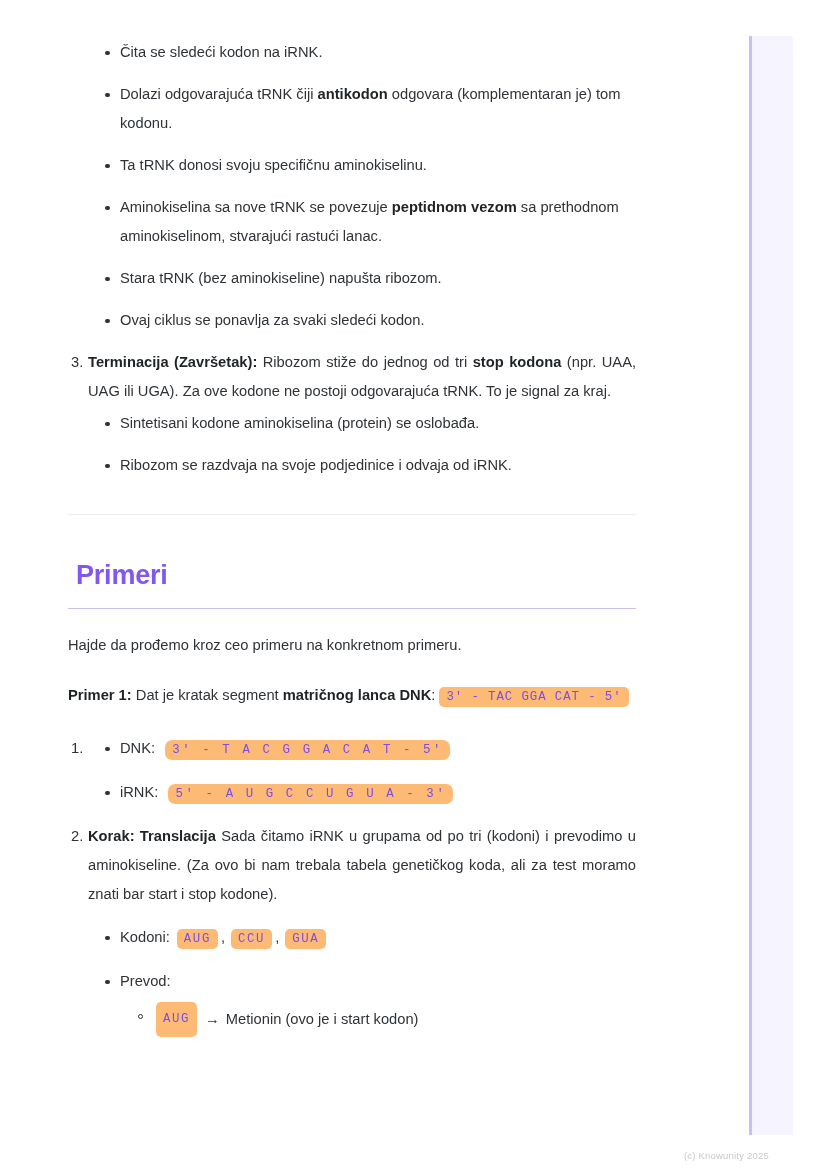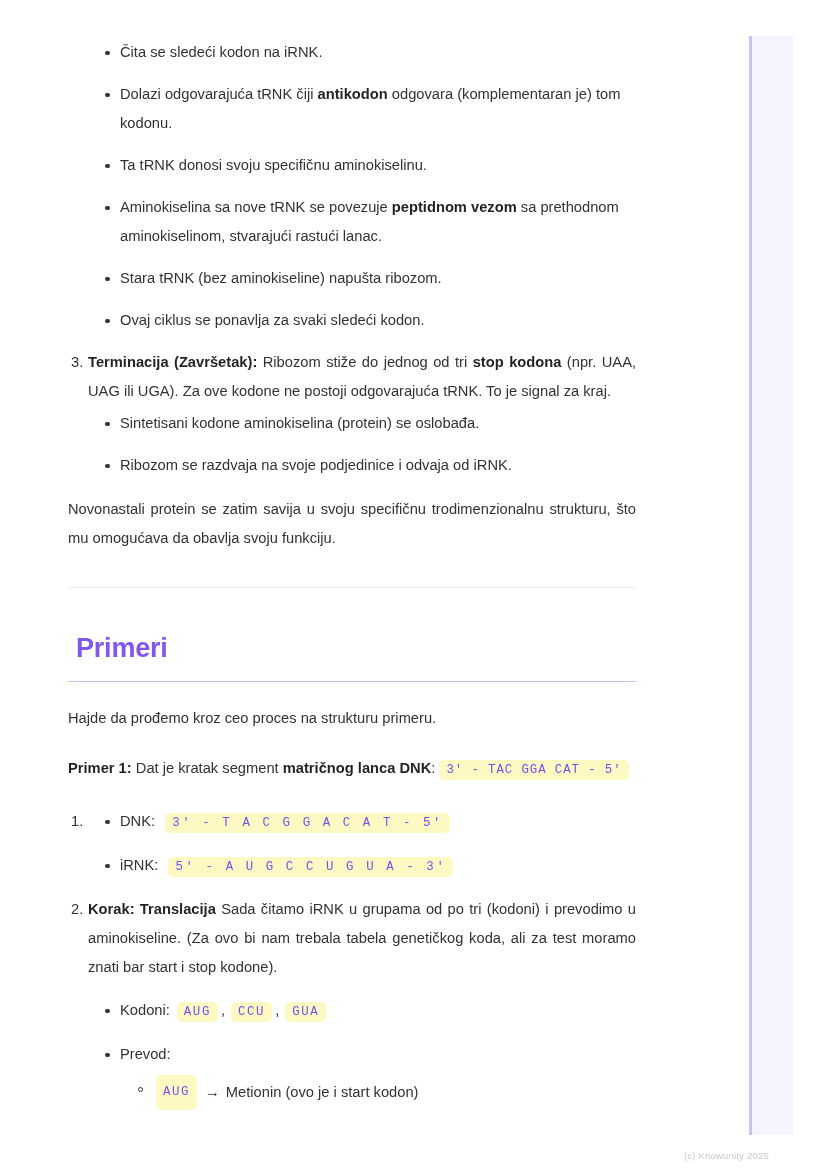--- a/index.html
+++ b/index.html
@@ -180,32 +180,32 @@
   .title-rule {
     border: none;
     border-top: 1.6px solid #cbbef3;
     margin: 0;
     width: 568px;
   }
 
   
   code.chip {
     font-family: "Liberation Mono", "DejaVu Sans Mono", monospace;
-    background: #fef9c3;
+    background: #fdba74;
     color: #7b4ceb;
     font-size: 12.4px;
     padding: 3px 7px;
     border-radius: 5px;
     letter-spacing: 1.6px;
     white-space: normal;
     box-decoration-break: clone;
     -webkit-box-decoration-break: clone;
   }
   code.chip.tight { letter-spacing: 0.9px; }
-  code.chip.wide  { letter-spacing: 2.6px; }
+  code.chip.wide  { letter-spacing: 2.6px; border-radius: 7px; }
 
   .arrow { margin: 0 6px 0 8px; }
 </style>
 </head>
 <body>
 
 <div class="side-band"></div>
 
 <div class="watermark">(c) Knowunity 2025</div>
 
@@ -239,28 +239,27 @@
         <li>
           <span>Sintetisani kodone aminokiselina (protein) se oslobađa.</span>
         </li>
         <li>
           <span>Ribozom se razdvaja na svoje podjedinice i odvaja od iRNK.</span>
         </li>
       </ul>
     </li>
   </ol>
 
-  <p class="body" style="margin-top:15px;">Novonastali protein se zatim savija u svoju specifičnu trodimenzionalnu strukturu, što mu omogućava da obavlja svoju funkciju.</p>
 
   <hr class="section-divider" style="margin-top:34px;">
 
   <h2 class="section-title" style="margin-top:43px;">Primeri</h2>
   <hr class="title-rule" style="margin-top:16px;">
 
-  <p class="body" style="margin-top:22px; text-align:left;">Hajde da prođemo kroz ceo proces na strukturu primeru.</p>
+  <p class="body" style="margin-top:22px; text-align:left;">Hajde da prođemo kroz ceo primeru na konkretnom primeru.</p>
 
   <p class="body" style="margin-top:21px; text-align:left;"><b>Primer 1:</b><span> Dat je kratak segment </span><b>matričnog lanca DNK</b><span>: </span><code class="chip tight">3' - TAC GGA CAT - 5'</code></p>
 
   <ol class="steps" style="margin-top:22px;">
     <li>
       <ul class="sub-bullets" style="margin-top:14px;">
         <li>
           <span>DNK:</span>
           <code class="chip wide" style="margin-left:6px;">3' - T A C G G A C A T - 5'</code>
         </li>

